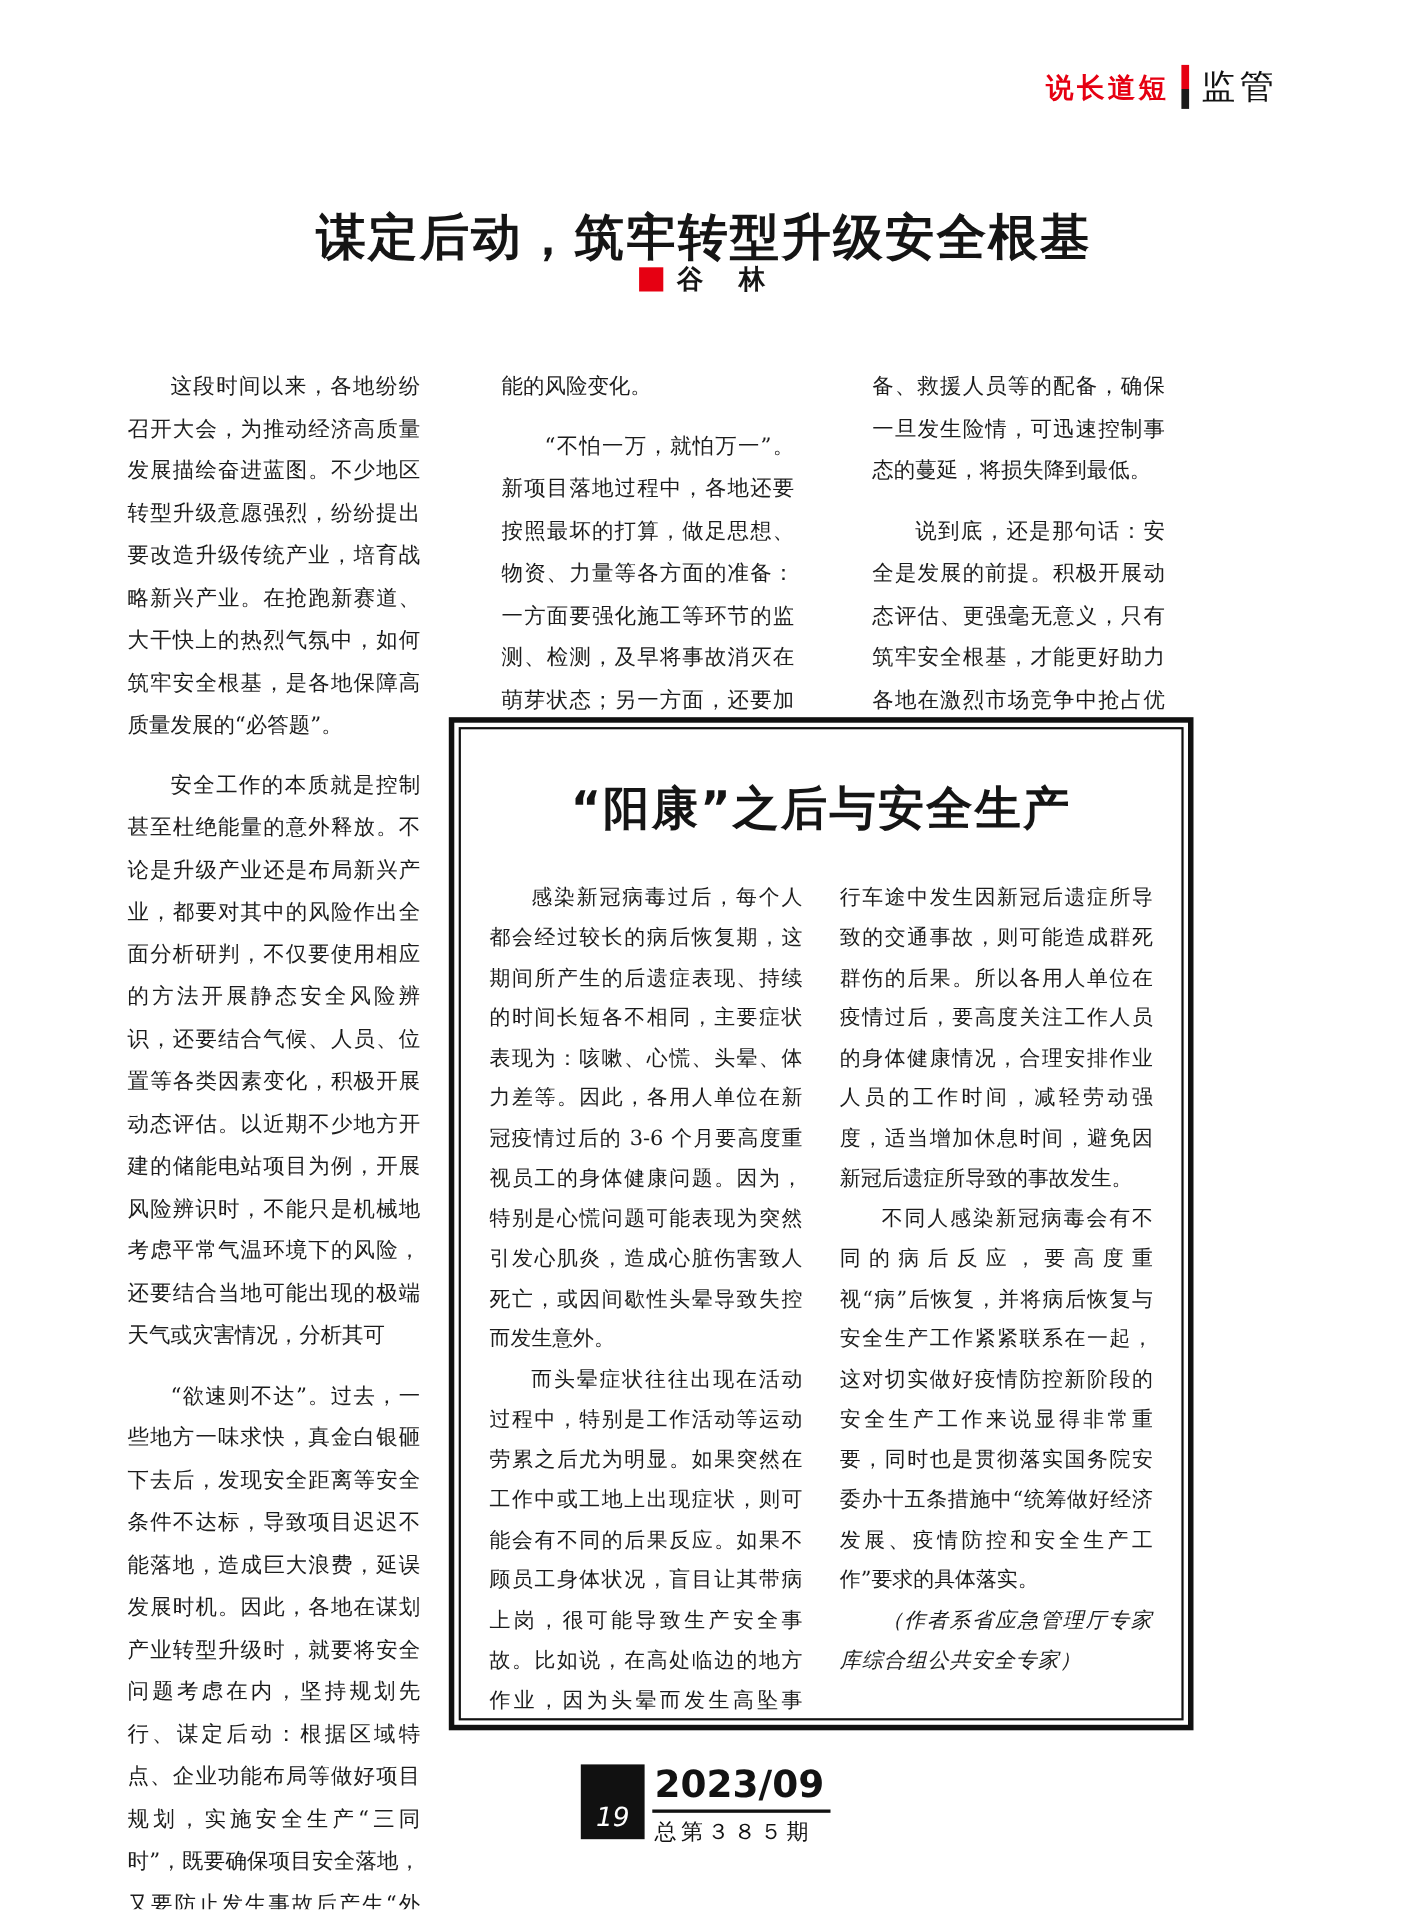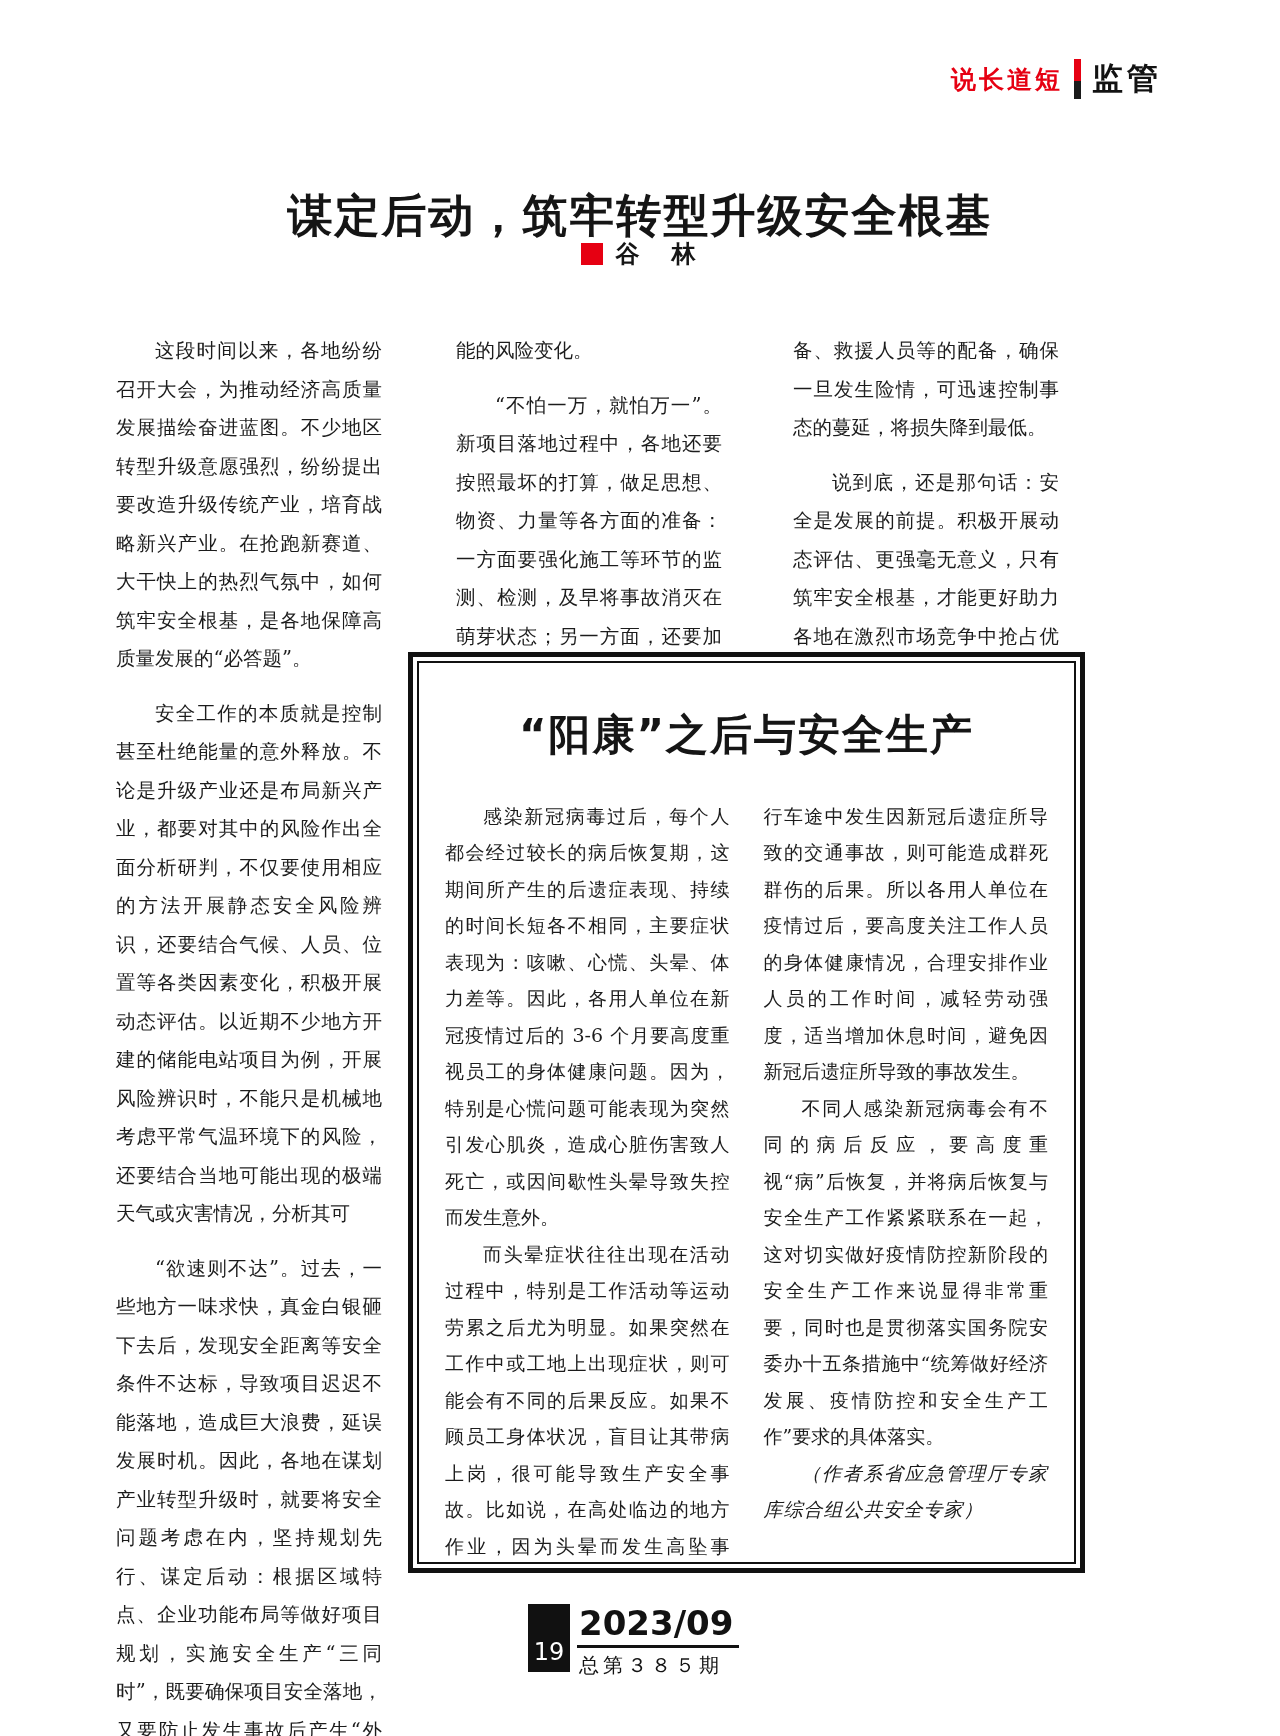--- a/index.html
+++ b/index.html
@@ -5,21 +5,21 @@
   html,body{margin:0;padding:0;background:#ffffff;}
   .page{
     position:relative;width:1280px;height:1736px;background:#ffffff;
     overflow:hidden;font-family:"DejaVu Serif",serif;color:#1c1c1c;
   }
   
   .header{position:absolute;top:58px;right:118px;display:flex;align-items:center;gap:11px;
     font-family:"DejaVu Sans",sans-serif;}
   .header .section{color:#e60012;font-size:25px;font-weight:700;letter-spacing:3px;}
   .header .bar{width:7px;height:40px;background:linear-gradient(to bottom,#e60012 55%,#1a1a1a 55%);}
-  .header .category{color:#121212;font-size:31px;font-weight:700;letter-spacing:4px;}
+  .header .category{color:#121212;font-size:31px;font-weight:400;letter-spacing:4px;}
   
   .main-title{position:absolute;top:156px;left:0;width:100%;text-align:center;
     font-family:"DejaVu Sans",sans-serif;font-weight:700;font-size:45px;letter-spacing:2px;color:#151515;}
   .author-line{position:absolute;top:238px;left:0;width:100%;display:flex;justify-content:center;
     align-items:center;gap:13px;}
   .red-sq{width:22px;height:22px;background:#e60012;flex:0 0 auto;}
   .author-name{font-family:"DejaVu Sans",sans-serif;font-weight:700;font-size:24px;letter-spacing:4px;color:#151515;}
   
   .col{position:absolute;width:298px;font-size:19.5px;line-height:38.5px;text-align:justify;}
   .col p{margin:16px;text-indent:2em;}
@@ -38,23 +38,23 @@
   .box-author .red-sq{width:20px;height:20px;}
   .box-author-name{font-family:"DejaVu Sans",sans-serif;font-weight:700;font-size:22px;
     letter-spacing:2px;color:#151515;}
   .box-cols{display:flex;gap:34px;margin-top:32px;}
   .box-col{flex:1;font-size:19px;line-height:36.5px;text-align:justify;}
   .box-col p{margin:0;text-indent:2em;}
   .box-col p.cont{text-indent:0;}
   .signature{font-style:italic;letter-spacing:1px;}
   
   .footer{position:absolute;left:528px;top:1604px;display:flex;align-items:flex-start;}
-  .page-num-box{width:42px;height:68px;background:#111;color:#fff;display:flex;
+  .page-num-box{width:58px;height:68px;background:#111;color:#fff;display:flex;
     align-items:flex-end;justify-content:center;padding-bottom:8px;box-sizing:border-box;
-    font-family:"DejaVu Sans",sans-serif;font-size:24px;line-height:1;}
+    font-family:"DejaVu Sans",sans-serif;font-size:24px;line-height:1;font-style:italic;}
   .footer-right{margin-left:7px;display:flex;flex-direction:column;}
   .issue{font-family:"DejaVu Sans",sans-serif;font-weight:700;font-size:34px;line-height:38px;
     border-bottom:3px solid #111;padding:0 6px 3px 2px;color:#121212;}
   .total-issue{font-size:20px;letter-spacing:4px;padding:4px 0 0 2px;color:#121212;}
 </style>
 </head>
 <body>
 
 <div class="page">
 

